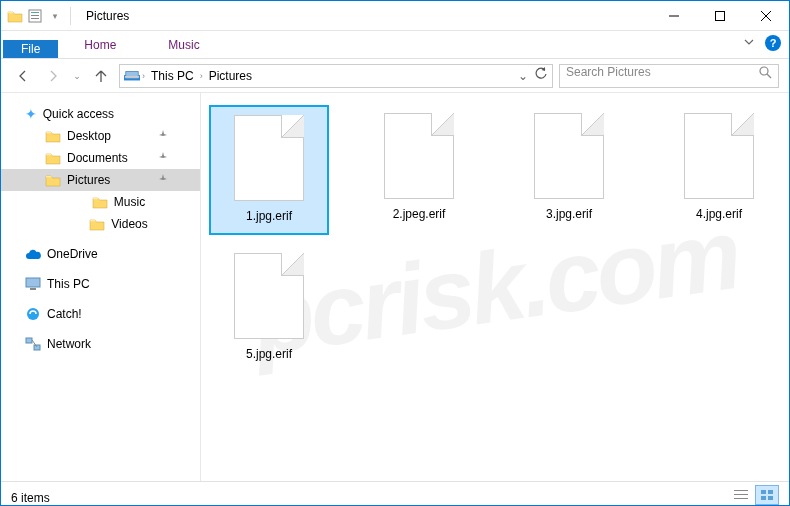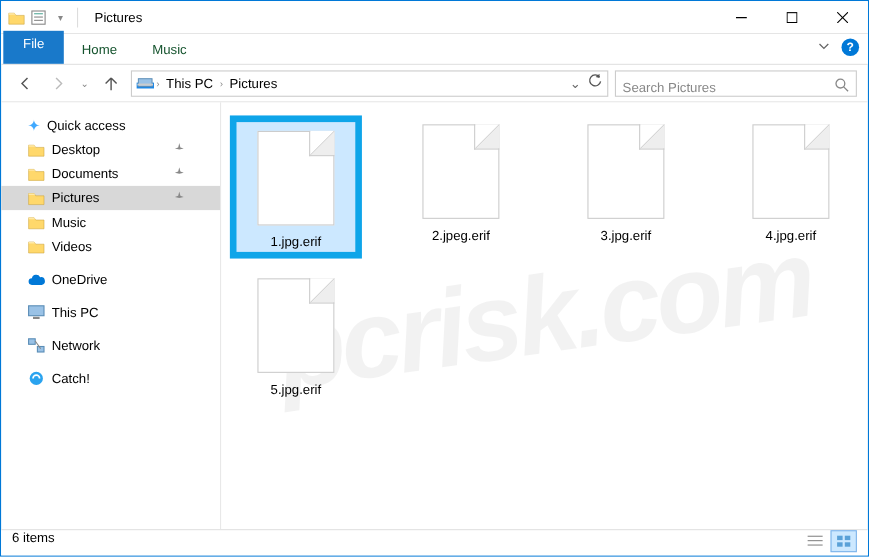--- a/index.html
+++ b/index.html
@@ -4,49 +4,49 @@
 <style>
 *{box-sizing:border-box;margin:0;padding:0;font-family:"Segoe UI",Tahoma,sans-serif;font-size:12px;color:#000}
 body{background:#fff;width:790px;height:506px;border:1px solid #0078d7;overflow:hidden;position:relative}
 .titlebar{height:30px;display:flex;align-items:center;background:#fff;border-bottom:1px solid #e5e5e5}
 .tb-left{display:flex;align-items:center;gap:4px;padding-left:6px}
 .tb-title{margin-left:8px}
 .tb-controls{margin-left:auto;display:flex}
 .tb-btn{width:46px;height:30px;display:flex;align-items:center;justify-content:center}
 .tb-btn svg{width:10px;height:10px}
 .ribbon-tabs{height:28px;display:flex;align-items:flex-end;background:#fff;border-bottom:1px solid #e1e1e1;position:relative}
-.file-tab{background:#1979ca;color:#fff;padding:5px 18px;margin-left:2px;height:30px;display:flex;align-items:flex-start}
-.tab{padding:5px 16px;height:26px;display:flex;align-items:center;color:#14532d}
+.file-tab{background:#1979ca;color:#fff;padding:5px 18px;margin-left:2px;height:18px;display:flex;align-items:center}
+.tab{padding:5px 26px;height:26px;display:flex;align-items:center;color:#701a75}
 .ribbon-right{position:absolute;right:8px;top:4px;display:flex;align-items:center;gap:10px}
 .expand-caret{color:#666}
 .help-circle{width:16px;height:16px;border-radius:50%;background:#0078d7;color:#fff;display:flex;align-items:center;justify-content:center;font-size:11px;font-weight:bold}
 .addrbar{height:34px;display:flex;align-items:center;gap:6px;padding:0 10px;border-bottom:1px solid #e8e8e8}
 .nav-arrow{width:24px;height:24px;display:flex;align-items:center;justify-content:center;color:#999}
 .nav-arrow.enabled{color:#555}
 .breadcrumb{flex:1;height:24px;border:1px solid #ccc;display:flex;align-items:center;padding:0 4px;gap:2px;position:relative}
 .bc-seg{padding:0 4px;display:flex;align-items:center;gap:2px}
 .bc-chev{color:#888;font-size:9px}
 .bc-right{position:absolute;right:4px;display:flex;gap:6px;align-items:center}
-.searchbox{width:220px;height:24px;border:1px solid #ccc;display:flex;align-items:flex-end;padding:0 6px;color:#888;position:relative}
+.searchbox{width:220px;height:24px;border:1px solid #ccc;display:flex;align-items:flex-start;padding:0 6px;color:#888;position:relative}
 .searchbox .mag{position:absolute;right:6px}
 .body{display:flex;height:calc(100% - 30px - 28px - 34px - 24px)}
 .sidebar{width:200px;border-right:1px solid #e8e8e8;padding:10px 0;overflow:hidden}
 .tree-item{display:flex;align-items:center;gap:6px;padding:3px 8px 3px 24px;height:22px;white-space:nowrap}
-.tree-item.sub{padding-left:24px;justify-content:flex-start}
+.tree-item.sub{padding-left:44px;justify-content:center}
 .tree-item.sub .pin{margin-left:auto;margin-right:24px;color:#888}
 .tree-item.selected{background:#d8d8d8}
 .tree-group{margin-bottom:8px}
 .icon{width:16px;height:16px;display:inline-flex;align-items:center;justify-content:center;flex-shrink:0}
 .filegrid{flex:1;padding:12px 8px;display:flex;flex-wrap:wrap;align-content:flex-start;gap:10px 30px;position:relative}
 .fileitem{width:120px;height:130px;display:flex;flex-direction:column;align-items:center;justify-content:flex-start;padding-top:8px}
-.fileitem.selected{border:6px solid #0ea5e9;background:#cce8ff}
+.fileitem.selected{border:2px solid #0ea5e9;background:#cce8ff}
 .fileicon{width:70px;height:86px;background:#fff;border:1px solid #ccc;position:relative;margin-bottom:8px}
 .fileicon::before{content:"";position:absolute;top:-1px;right:-1px;width:22px;height:22px;background:linear-gradient(135deg,#fff 0%,#fff 48%,#ccc 50%,#eee 52%,#eee 100%);border-left:1px solid #ccc;border-bottom:1px solid #ccc}
 .filelabel{text-align:center}
-.statusbar{position:absolute;bottom:0;left:0;right:0;height:24px;border-top:1px solid #e1e1e1;display:flex;align-items:flex-start;padding:0 10px;background:#fff}
+.statusbar{position:absolute;bottom:0;left:0;right:0;height:24px;border-top:1px solid #e1e1e1;display:flex;align-items:flex-end;padding:0 10px;background:#fff}
 .status-right{margin-left:auto;display:flex;gap:2px}
 .view-btn{width:24px;height:20px;border:1px solid transparent;display:flex;align-items:center;justify-content:center}
 .view-btn.active{border:1px solid #7eb4ea;background:#cce8ff}
 .folder-svg{width:16px;height:14px}
 .star{color:#40a9ff;font-size:14px}
 .watermark{position:absolute;top:50%;left:50%;transform:translate(-50%,-50%) rotate(-8deg);font-size:100px;color:rgba(0,0,0,0.05);font-weight:700;font-style:italic;pointer-events:none;letter-spacing:-4px;white-space:nowrap}
 </style>
 </head>
 <body>
 
@@ -234,38 +234,38 @@
                 <rect x="1" y="1" width="14" height="9" fill="#9ac2e6" stroke="#5a8db6"></rect>
                 <rect x="5" y="11" width="6" height="2" fill="#888"></rect>
               </svg>
             </span>
             <span>This PC</span>
           </div>
         </div>
         <div class="tree-group">
           <div class="tree-item">
             <span class="icon">
+              <svg width="14" height="14" viewBox="0 0 14 14">
+                <circle cx="7" cy="7" r="6" fill="#2aa3ef"></circle>
+                <path d="M4 7 A3 3 0 0 1 10 7" fill="none" stroke="#fff" stroke-width="1.5"></path>
+              </svg>
+            </span>
+            <span>Catch!</span>
+          </div>
+        </div>
+        <div class="tree-group">
+          <div class="tree-item">
+            <span class="icon">
               <svg width="16" height="14" viewBox="0 0 16 14">
                 <rect x="1" y="1" width="6" height="5" fill="#9ac2e6" stroke="#5a8db6"></rect>
                 <rect x="9" y="8" width="6" height="5" fill="#9ac2e6" stroke="#5a8db6"></rect>
                 <line x1="7" y1="3" x2="12" y2="10" stroke="#888"></line>
               </svg>
             </span>
             <span>Network</span>
-          </div>
-        </div>
-        <div class="tree-group">
-          <div class="tree-item">
-            <span class="icon">
-              <svg width="14" height="14" viewBox="0 0 14 14">
-                <circle cx="7" cy="7" r="6" fill="#2aa3ef"></circle>
-                <path d="M4 7 A3 3 0 0 1 10 7" fill="none" stroke="#fff" stroke-width="1.5"></path>
-              </svg>
-            </span>
-            <span>Catch!</span>
           </div>
         </div>
       </div>
   </div>
   <div class="filegrid" id="filegrid">
     <div class="watermark">pcrisk.com</div>
   <div class="fileitem selected">
         <div class="fileicon"></div>
         <div class="filelabel">1.jpg.erif</div>
       </div>

